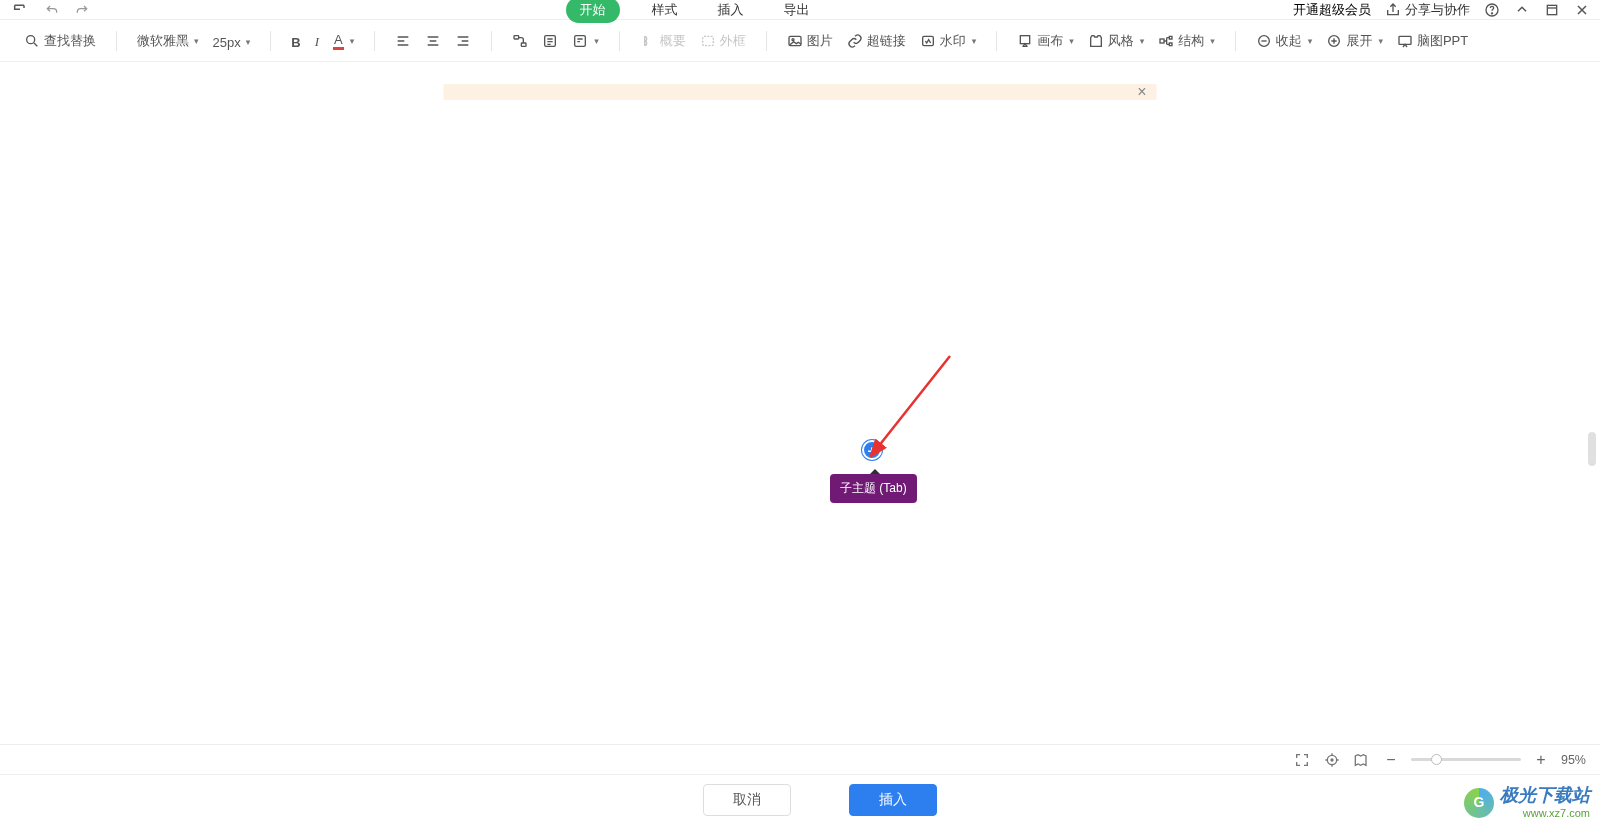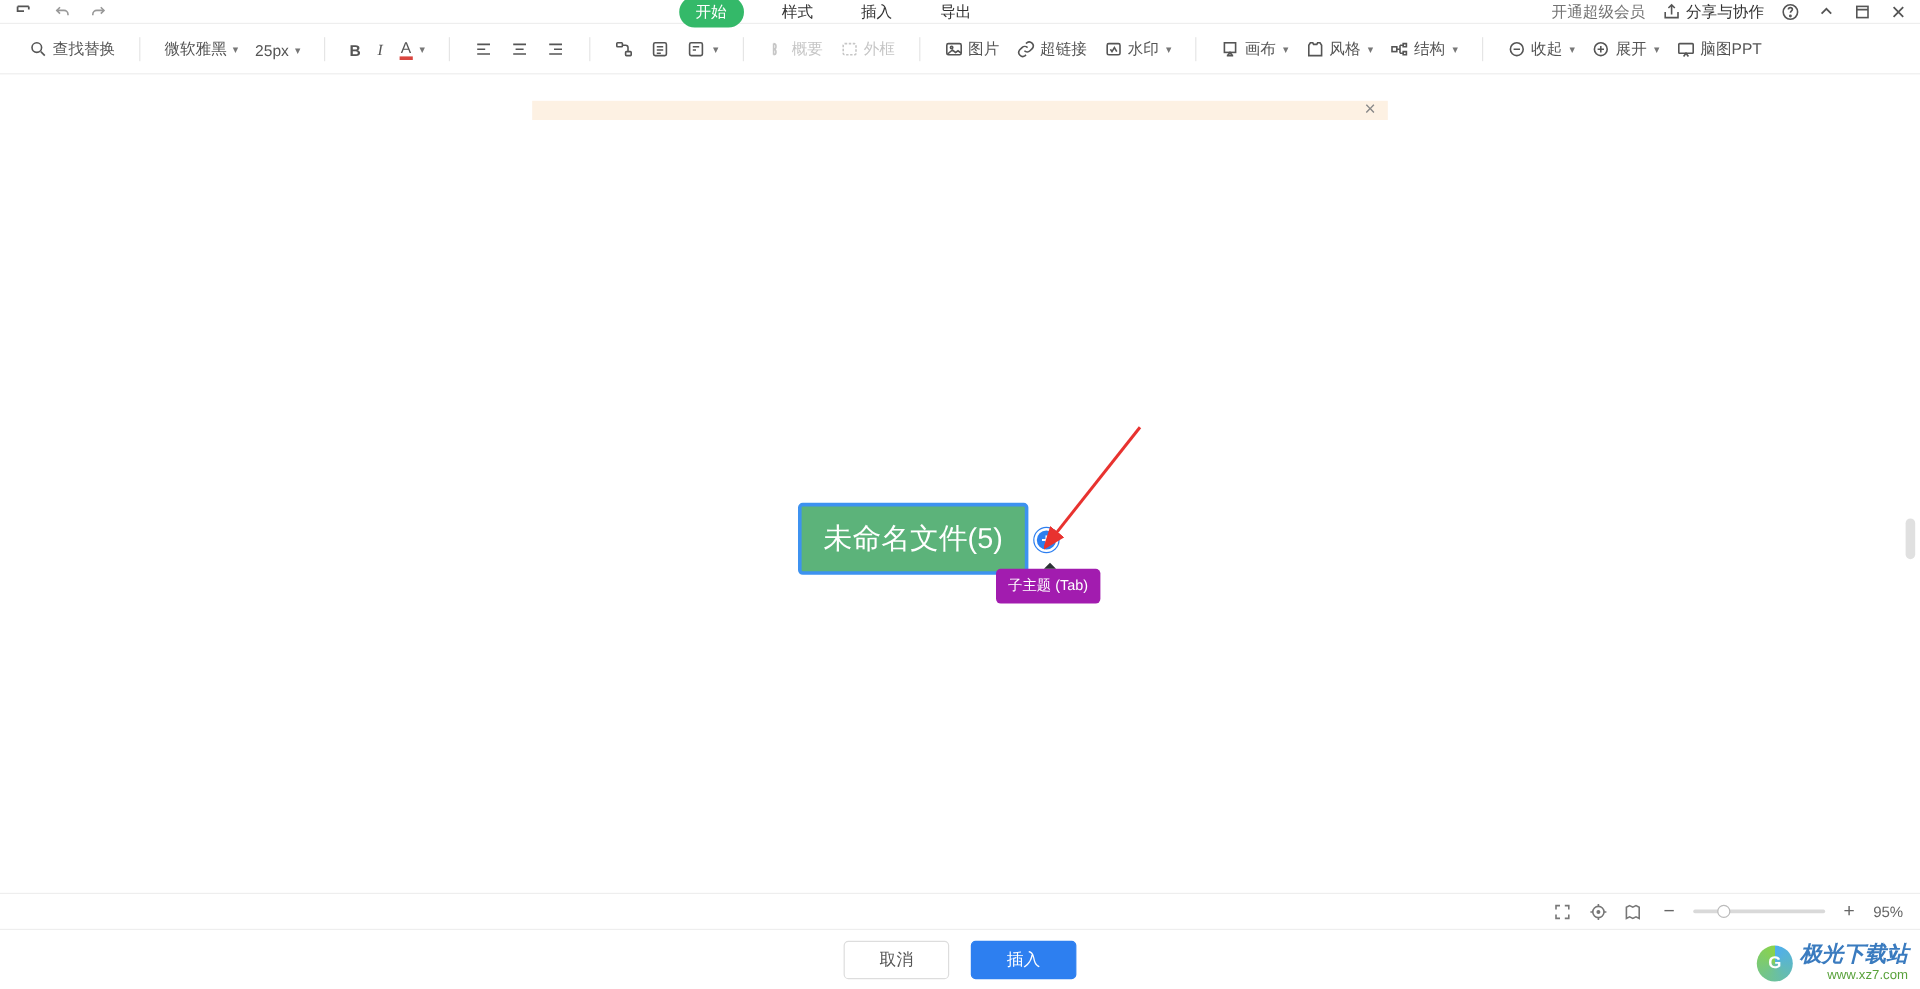--- a/index.html
+++ b/index.html
@@ -20,21 +20,21 @@
     align-items: center;
     padding: 0 10px;
     border-bottom: 1px solid #eee;
   }
   .menubar-left { display: flex; align-items: center; gap: 14px; }
   .logo { width: 20px; height: 20px; display:flex; align-items:center; justify-content:center;}
   .menubar-center { flex: 1; display: flex; justify-content: center; gap: 24px; align-items:center;}
   .menu-item { font-size: 13px; color: #333; cursor: pointer; padding: 4px 8px;}
   .menu-item.active { background: #34b969; color: #fff; border-radius: 14px; padding: 4px 14px;}
   .menubar-right { display: flex; align-items: center; gap: 14px; }
-  .vip-link { color: #737373; font-size: 13px; cursor: pointer;}
+  .vip-link { color: #000000; font-size: 13px; cursor: pointer;}
   .share-btn { display: flex; align-items: center; gap: 4px; font-size: 13px; cursor: pointer;}
   .win-icon { width: 16px; height: 16px; display:flex; align-items:center; justify-content:center; cursor:pointer; color:#555;}
   .icon-svg { width:16px; height:16px; }
 
   
   .toolbar {
     height: 42px;
     display: flex;
     align-items: center;
     padding: 0 18px;
@@ -90,21 +90,21 @@
     border-radius: 50%;
     color: #fff;
     display:flex; align-items:center; justify-content:center;
     font-size: 15px; font-weight:bold; line-height:1;
     cursor:pointer;
     box-shadow: 0 0 0 1px #2d7ff0;
   }
   .tooltip {
     position:absolute;
     left: 830px; top: 398px;
-    background:#a21caf; color:#fff;
+    background:#701a75; color:#fff;
     padding: 6px 10px; border-radius:4px;
     font-size:12px;
   }
   .tooltip::before{
     content:""; position:absolute; left:40px; top:-5px;
     border-left:5px solid transparent; border-right:5px solid transparent;
     border-bottom:5px solid #2c3135;
   }
   .arrow {
     position:absolute;
@@ -140,21 +140,21 @@
 
   
   .actionbar {
     position:absolute; left:0; right:0; bottom:0;
     height:50px;
     display:flex; align-items:center; justify-content:center;
     gap: 18px;
     border-top:1px solid #eee;
     background:#fff;
   }
-  .btn { width:88px; height:32px; border-radius:4px; font-size:14px; cursor:pointer; display:flex; align-items:center; justify-content:center;}
+  .btn { width:88px; height:32px; border-radius:4px; font-size:14px; cursor:pointer; display:flex; align-items:center; justify-content:center;margin-left:40px;}
   .btn-cancel { background:#fff; border:1px solid #ddd; color:#555;}
   .btn-primary { background:#2d7ff0; color:#fff; border:1px solid #2d7ff0;}
 
   
   .watermark{
     position:absolute; right:10px; bottom:4px;
     font-size:11px; text-align:right; line-height:1.2;
     display:flex; align-items:center; gap:6px;
     pointer-events:none;
   }
@@ -389,23 +389,20 @@
       <svg class="icon-svg" viewBox="0 0 24 24" fill="none" stroke="#555" stroke-width="2">
           <rect x="3" y="5" width="18" height="12" rx="1"></rect>
           <path d="M9 21l3-4 3 4"></path>
         </svg>
       <span class="tool-text">脑图PPT</span>
     </span>
   </div>
 </div>
 
 <div class="canvas">
-  <div class="node">
-    <span>未命名文件(5)</span>
-  </div>
   <div class="add-btn">+</div>
   <div class="tooltip">
     <span>子主题 (Tab)</span>
   </div>
   <svg class="arrow" width="100" height="110">
     <defs>
         <marker id="ah" markerWidth="10" markerHeight="10" refX="2" refY="3" orient="auto">
           <path d="M0,0 L0,6 L8,3 z" fill="#e8322f"></path>
         </marker>
       </defs>

